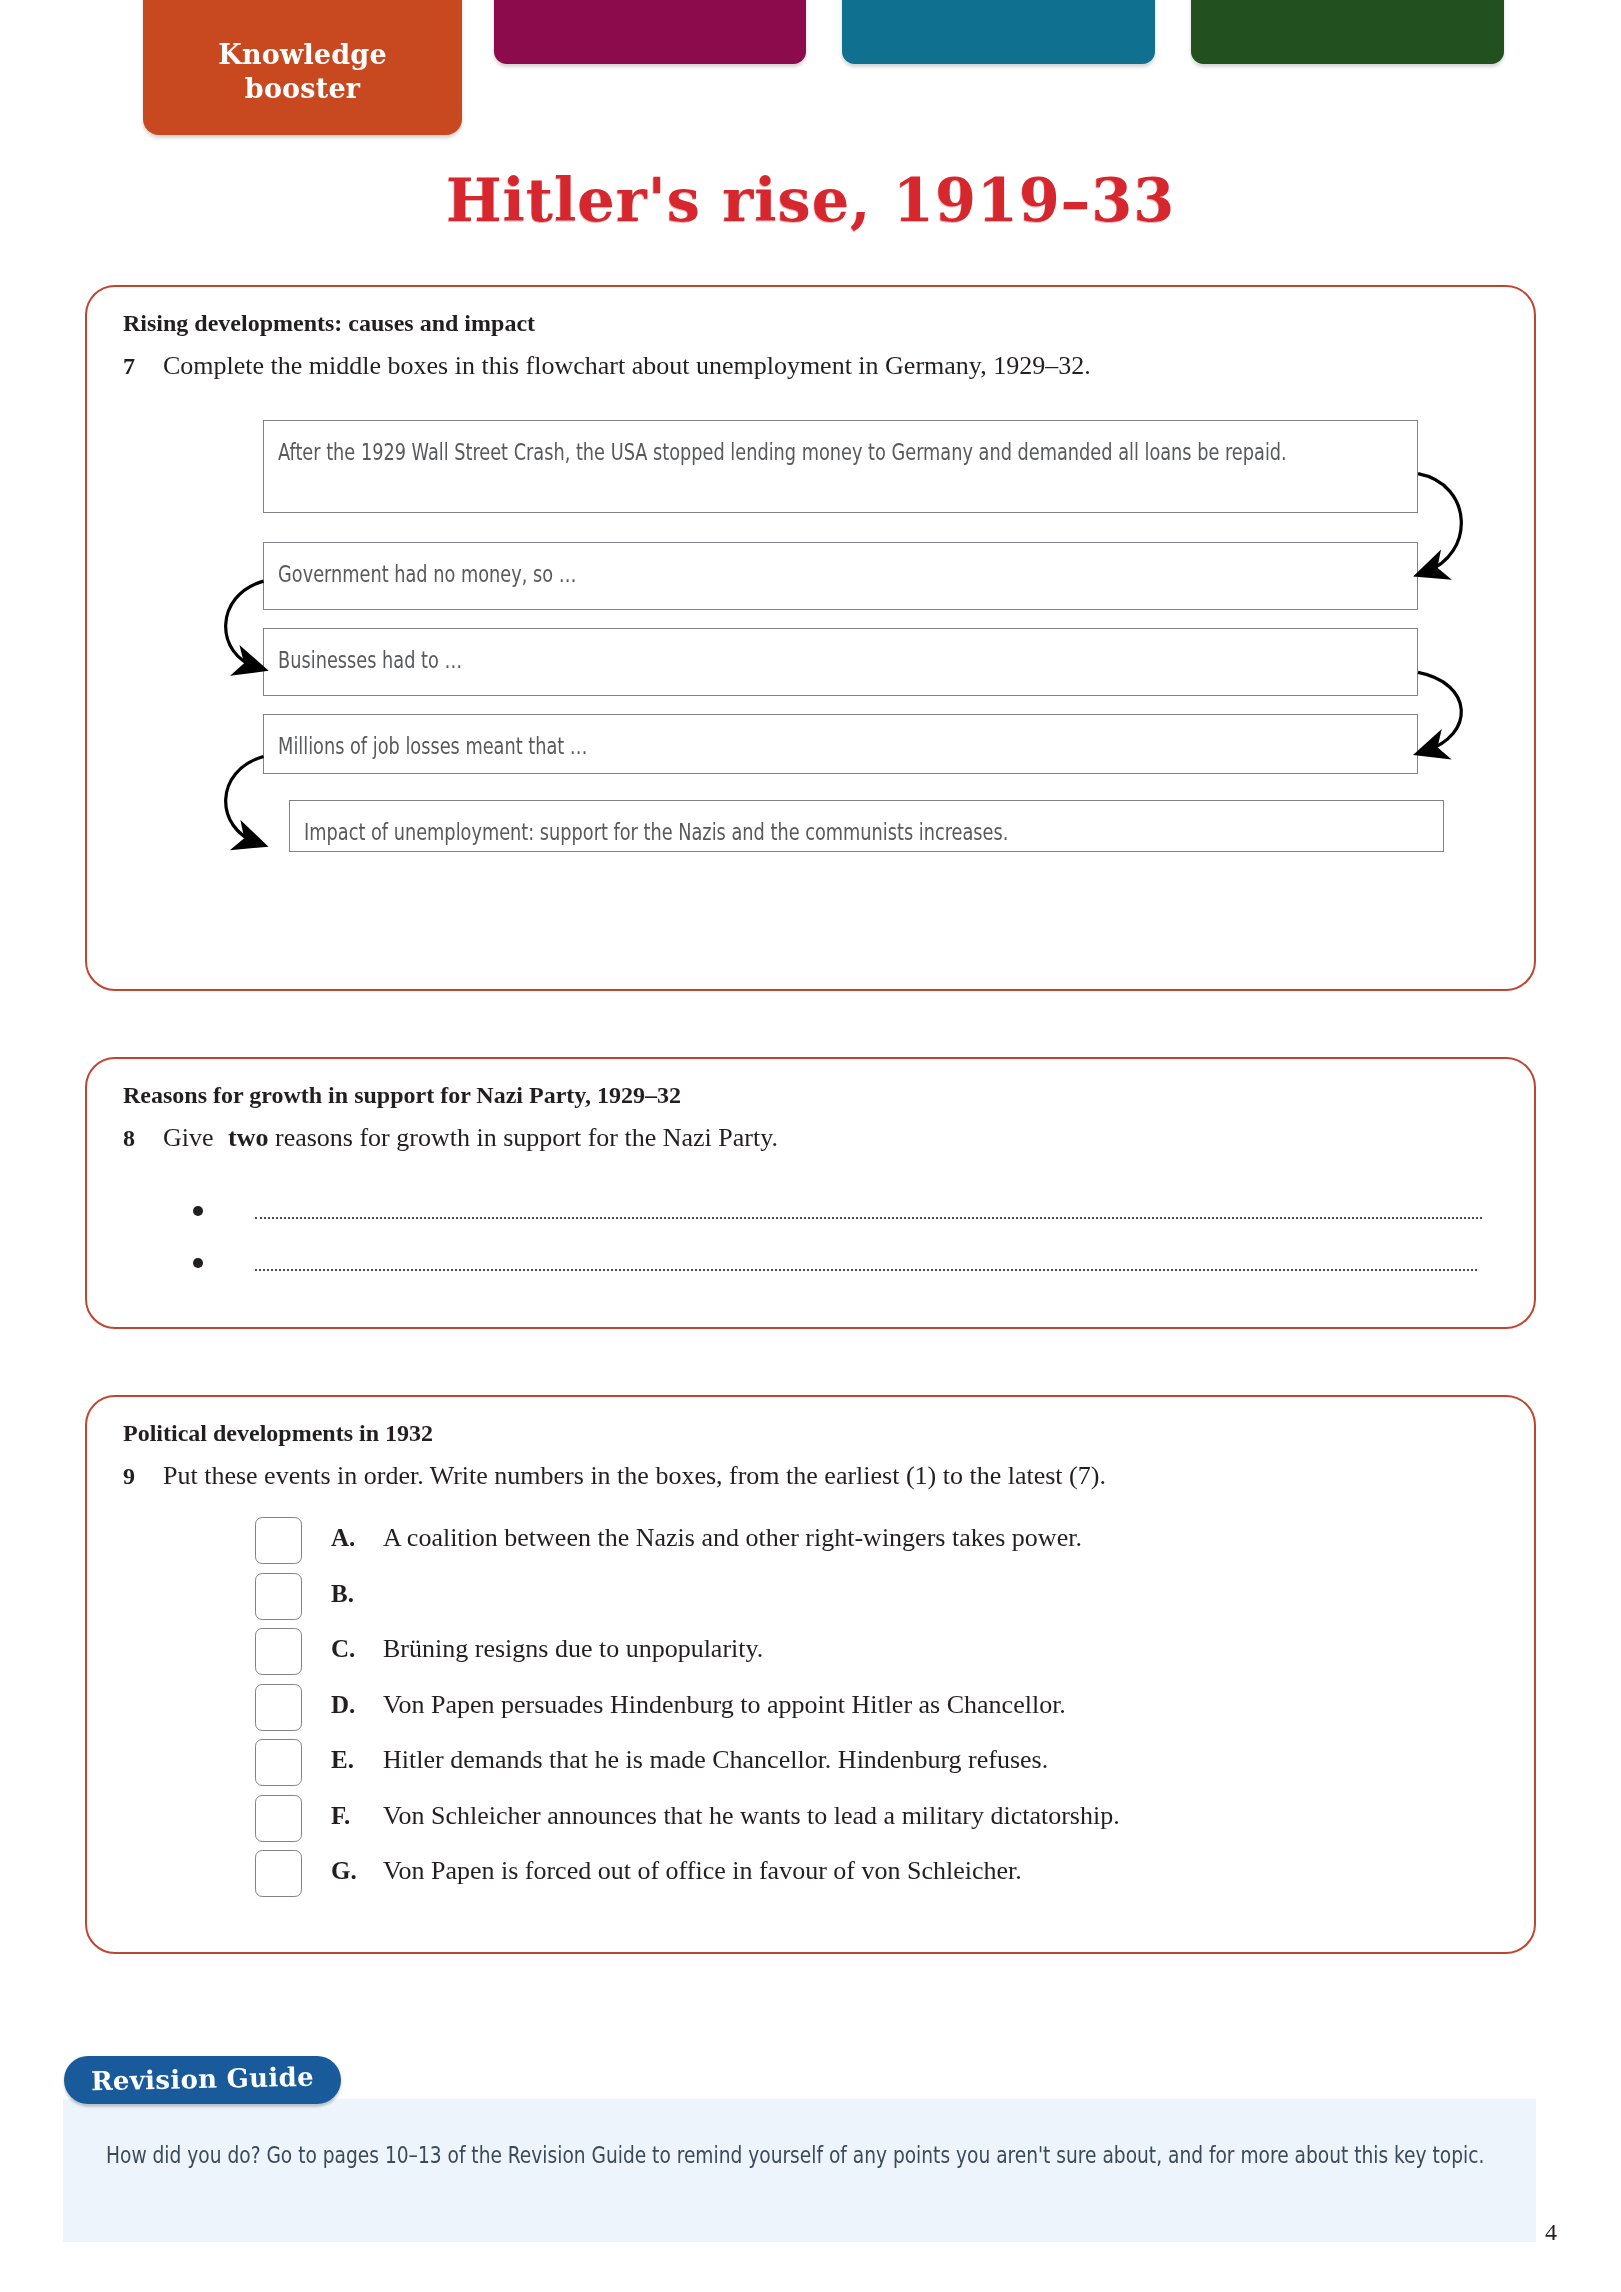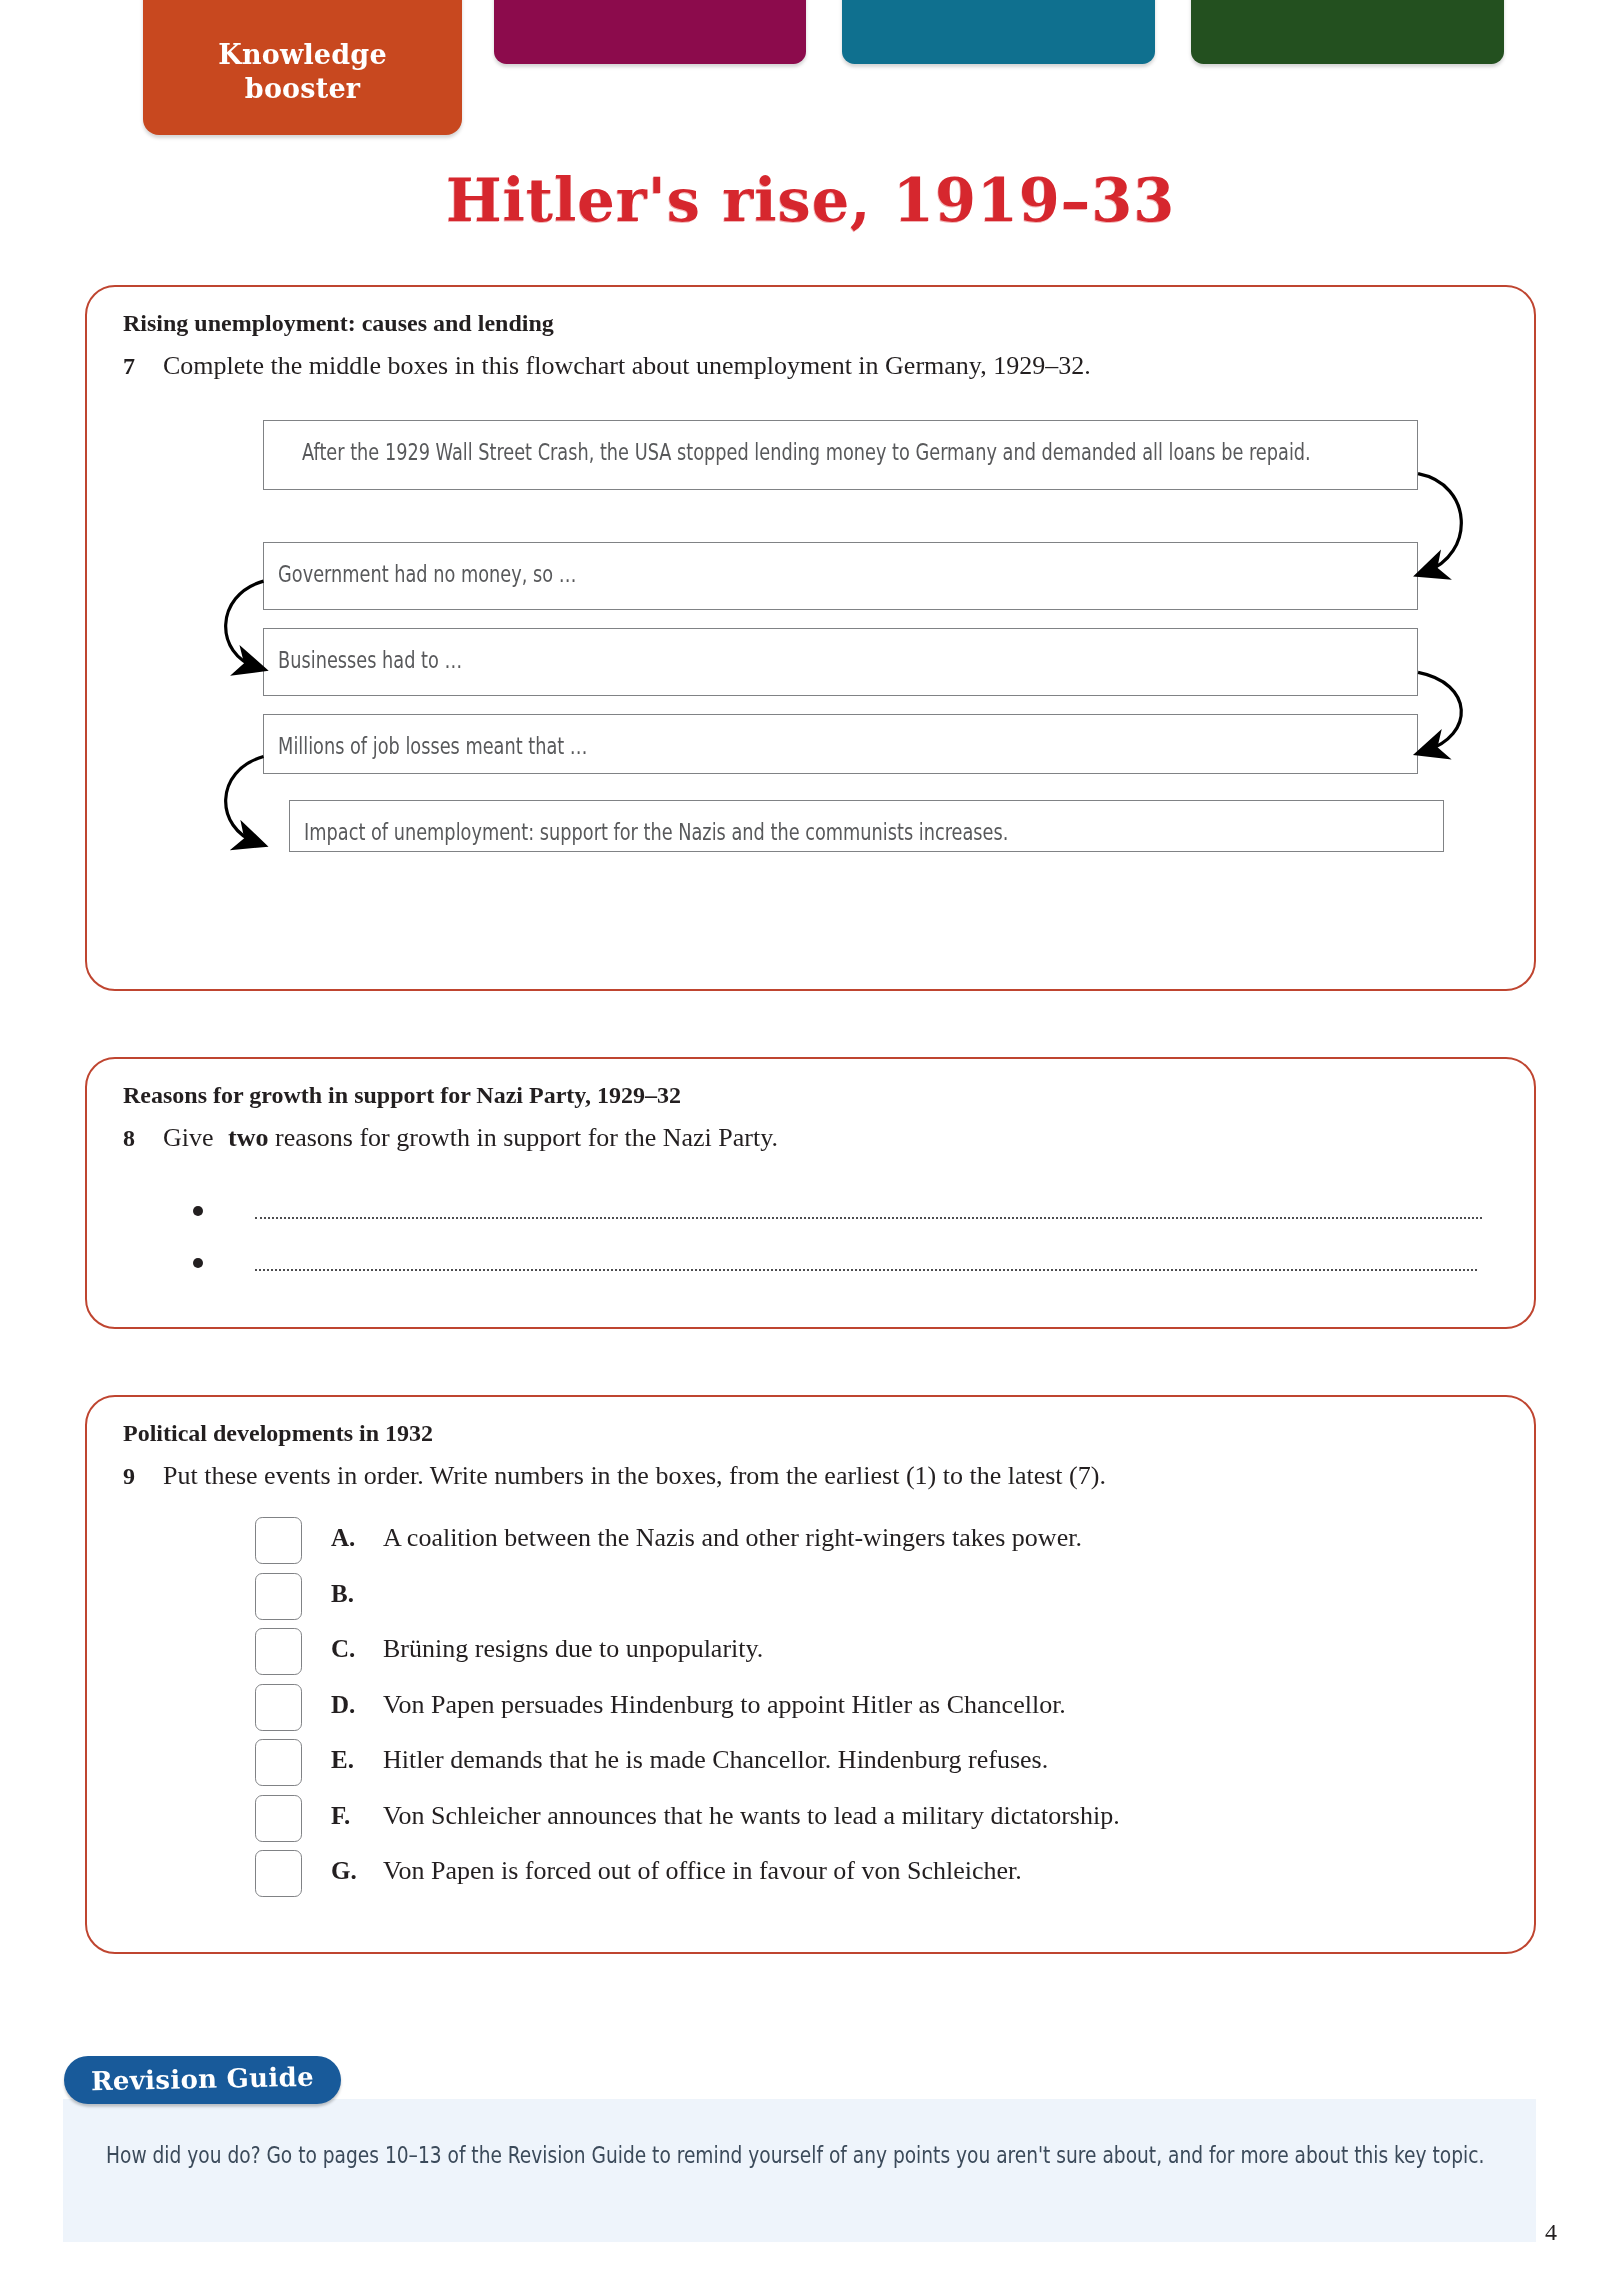--- a/index.html
+++ b/index.html
@@ -135,21 +135,21 @@
     font-family: "DejaVu Sans Condensed", "DejaVu Sans", sans-serif;
     font-size: 22.4px;
     line-height: 1.55;
     color: #58595b;
     padding: 14.3px 16px 0 16px;
     font-stretch: condensed;
     transform: scaleX(0.88);
     transform-origin: left top;
     width: 113%;
   }
-  .fb1 { top: 0px;   height: 70px; padding-left: 24px; }
+  .fb1 { top: 0px;   height: 93px; }
   .fb2 { top: 122px; height: 68px; }
   .fb3 { top: 208px; height: 68px; }
   .fb4 { top: 294px; height: 60px; }
   .fb5 { top: 380px; height: 52px; margin-left: 26px; }
 
   .flow-arrows {
     position: absolute;
     left: 0; top: 0;
     width: 1272px; height: 537px;
     pointer-events: none;
@@ -256,21 +256,21 @@
 booster</div>
   </div>
   <div class="tab tab-2"></div>
   <div class="tab tab-3"></div>
   <div class="tab tab-4"></div>
 </div>
 
 <div class="page-title">Hitler's rise, 1919–33</div>
 
 <div class="panel panel-q7">
-  <div class="sec-heading" style="top:23px">Rising unemployment: causes and lending</div>
+  <div class="sec-heading" style="top:23px">Rising developments: causes and impact</div>
   <div class="q-num" style="top:66px">7</div>
   <div class="q-text" style="top:64px">Complete the middle boxes in this flowchart about unemployment in Germany, 1929–32.</div>
 
   <div class="flow">
 
     <div class="flow-box fb1">
       <div class="flow-box-text">After the 1929 Wall Street Crash, the USA stopped lending money to Germany and demanded all loans be repaid.</div>
     </div>
     <div class="flow-box fb2">
       <div class="flow-box-text">Government had no money, so …</div>

